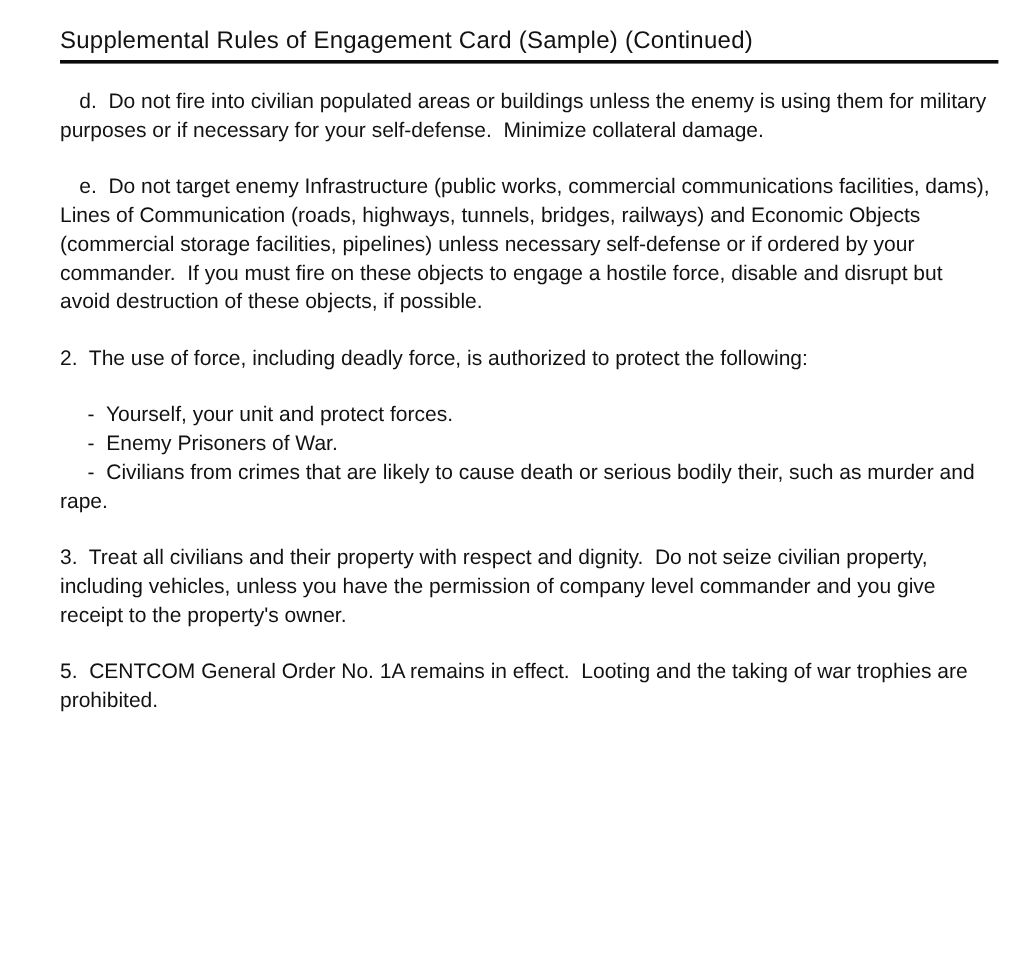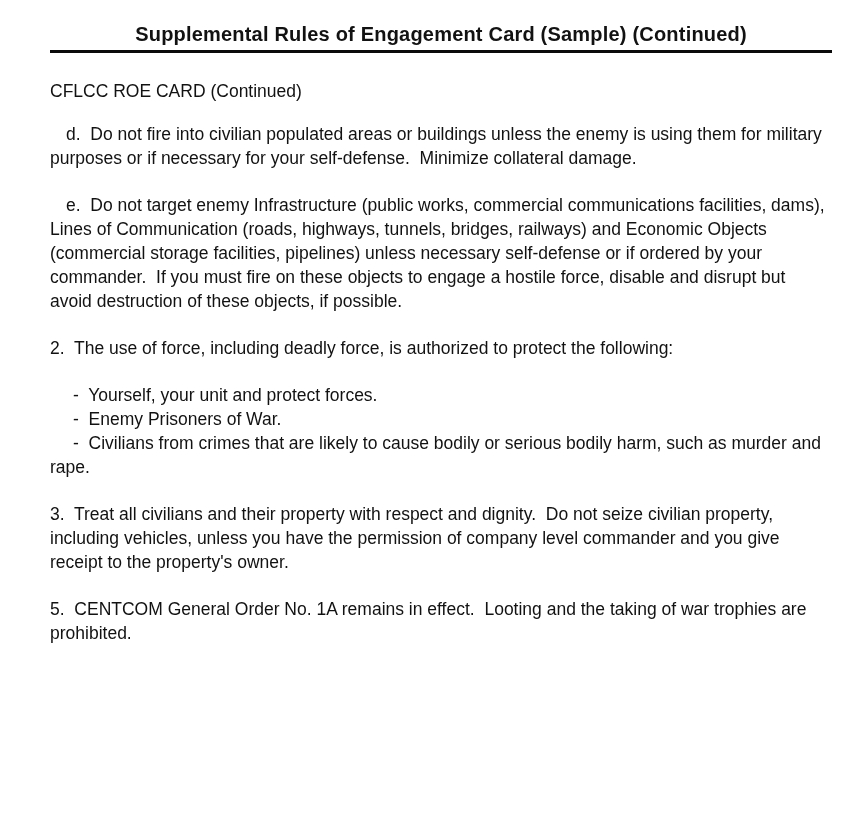--- a/index.html
+++ b/index.html
@@ -14,24 +14,23 @@
     padding: 21px 28px 0 50px;
     background: #ffffff;
     color: #121212;
     font-family: "Liberation Sans", "DejaVu Sans", sans-serif;
     overflow: hidden;
   }
   .title {
     margin: 0;
     font-size: 20px;
     line-height: 26px;
-    font-weight: bold;
+    font-weight: normal;
     letter-spacing: 0.2px;
     white-space: pre-wrap;
-    text-align: center;
   }
   .rule {
     height: 3px;
     background: #0a0a0a;
     margin-top: 3px;
     width: 782px;
   }
   .subtitle {
     margin: 26px 0 0 0;
     font-size: 17.5px;
@@ -53,32 +52,31 @@
 </style>
 </head>
 <body>
 
 <div class="page">
 
   <h1 class="title">Supplemental Rules of Engagement Card (Sample) (Continued)</h1>
 
   <div class="rule"></div>
 
-  <p class="subtitle">CFLCC ROE CARD (Continued)</p>
 
   <p class="para indent first-after-subtitle">d.  Do not fire into civilian populated areas or buildings unless the enemy is using them for military purposes or if necessary for your self-defense.  Minimize collateral damage.</p>
 
   <p class="para indent">e.  Do not target enemy Infrastructure (public works, commercial communications facilities, dams), Lines of Communication (roads, highways, tunnels, bridges, railways) and Economic Objects (commercial storage facilities, pipelines) unless necessary self-defense or if ordered by your commander.  If you must fire on these objects to engage a hostile force, disable and disrupt but avoid destruction of these objects, if possible.</p>
 
   <p class="para">2.  The use of force, including deadly force, is authorized to protect the following:</p>
 
   <div class="bullets">
     <p class="para bullet">-  Yourself, your unit and protect forces.</p>
     <p class="para bullet">-  Enemy Prisoners of War.</p>
-    <p class="para bullet">-  Civilians from crimes that are likely to cause bodily or serious bodily harm, such as murder and rape.</p>
+    <p class="para bullet">-  Civilians from crimes that are likely to cause death or serious bodily their, such as murder and rape.</p>
   </div>
 
   <p class="para">3.  Treat all civilians and their property with respect and dignity.  Do not seize civilian property, including vehicles, unless you have the permission of company level commander and you give receipt to the property's owner.</p>
 
 
   <p class="para">5.  CENTCOM General Order No. 1A remains in effect.  Looting and the taking of war trophies are prohibited.</p>
 
 </div>
 
 </body></html>

